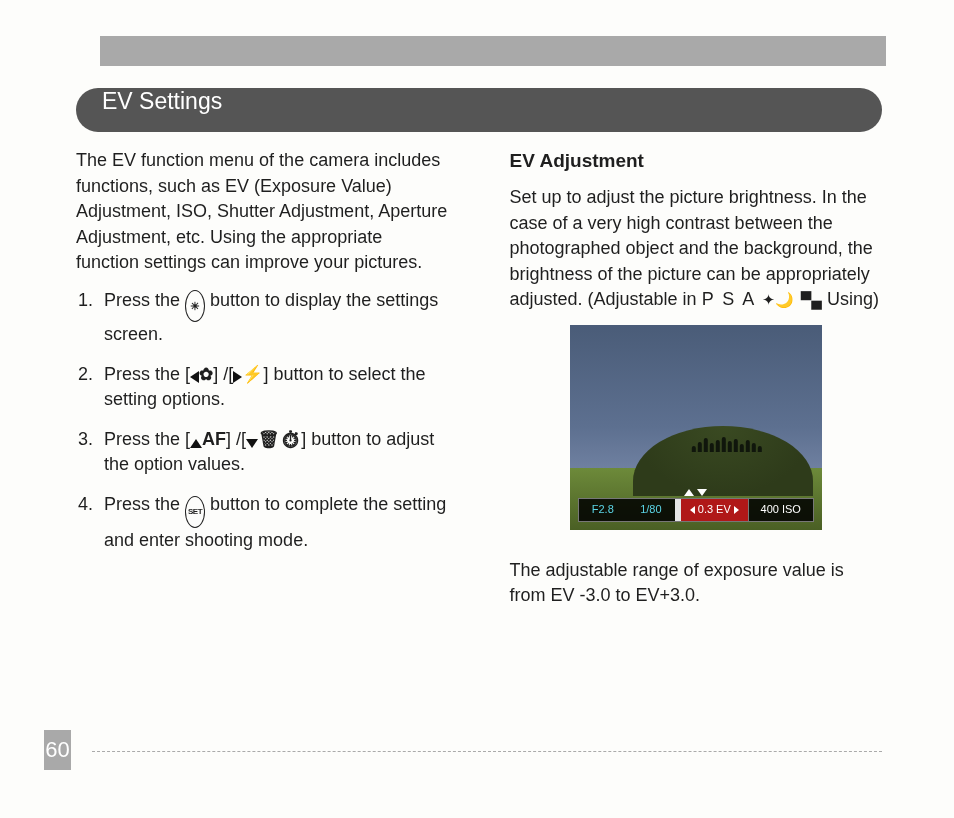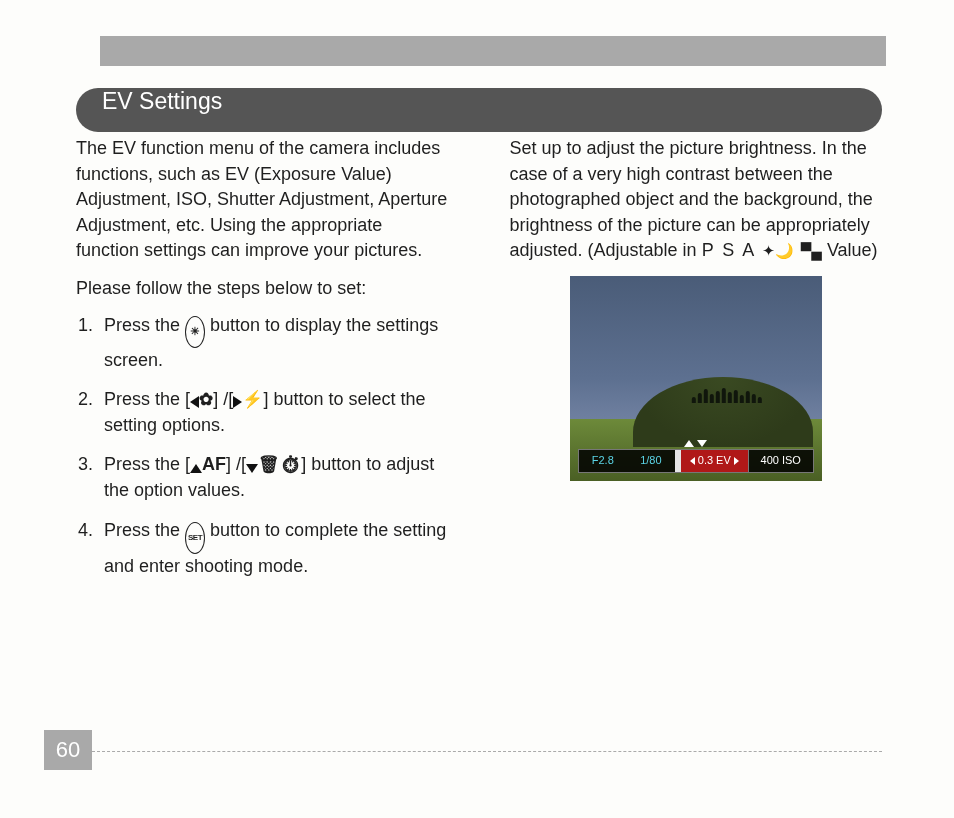--- a/index.html
+++ b/index.html
@@ -32,21 +32,21 @@
     align-items: flex-start;
     padding-left: 26px;
   }
   .section-header span {
     color: #fff;
     font-size: 23px;
     font-weight: 400;
   }
   .content {
     position: absolute;
-    top: 136px;
+    top: 148px;
     left: 76px;
     right: 72px;
     display: flex;
     gap: 61px;
   }
   .col {
     flex: 1;
     font-size: 18px;
     line-height: 1.42;
     color: #1f1f1f;
@@ -168,21 +168,21 @@
   }
   .preview .ud .u{ border-bottom:7px solid #fff;}
   .preview .ud .d{ border-top:7px solid #fff;}
 
   .below-preview { margin-top: 28px; }
 
   
   .page-num {
     position:absolute;
     left:44px; bottom:48px;
-    width:48px; height:40px;
+    width:27px; height:40px;
     background:#a9a9a9;
     color:#fff;
     display:flex; align-items:center; justify-content:center;
     font-size:22px;
   }
   .foot-rule{
     position:absolute;
     left:92px; right:72px; bottom:66px;
     height:1px;
     border-top:1px dashed #aaa;
@@ -194,21 +194,20 @@
 <div class="top-bar"></div>
 
 <div class="section-header">
   <span>EV Settings</span>
 </div>
 
 <div class="content">
 
   <div class="col left">
     <p>The EV function menu of the camera includes functions, such as EV (Exposure Value) Adjustment, ISO, Shutter Adjustment, Aperture Adjustment, etc. Using the appropriate function settings can improve your pictures.</p>
-    <p>Please follow the steps below to set:</p>
     <ol>
       <li>
         <span>Press the </span>
         <span class="circ ev"></span>
         <span> button to display the settings screen.</span>
       </li>
       <li>
         <span>Press the [</span><span class="ic tri-l"></span><span class="glyph">✿</span><span>] /[</span><span class="ic tri-r"></span><span class="glyph">⚡</span><span>] button to select the setting options.</span>
       </li>
       <li>
@@ -218,22 +217,23 @@
         <span>Press the </span>
         <span class="circ set">
             <span>SET</span>
           </span>
         <span> button to complete the setting and enter shooting mode.</span>
       </li>
     </ol>
   </div>
 
   <div class="col right">
+    <h3>EV Adjustment</h3>
     <p>
-      <span>Set up to adjust the picture brightness. In the case of a very high contrast between the photographed object and the background, the brightness of the picture can be appropriately adjusted. (Adjustable in </span><span class="modes"><span>P S A</span> <span class="m-icon">✦🌙</span> <span class="m-icon">▀▄</span></span><span> Value)</span>
+      <span>Set up to adjust the picture brightness. In the case of a very high contrast between the photographed object and the background, the brightness of the picture can be appropriately adjusted. (Adjustable in </span><span class="modes"><span>P S A</span> <span class="m-icon">✦🌙</span> <span class="m-icon">▀▄</span></span><span> Using)</span>
     </p>
 
     <div class="preview">
       <div class="sky"></div>
       <div class="field"></div>
       <div class="hill"></div>
       <div class="treeline">
         <i style="height:6px"></i>
           <i style="height:10px"></i>
           <i style="height:14px"></i>
@@ -256,17 +256,18 @@
         <div class="cell s">1/80</div>
         <div class="cell ev">
           <span class="stri l"></span>
           <span>0.3 EV</span>
           <span class="stri r"></span>
         </div>
         <div class="cell iso">400 ISO</div>
       </div>
     </div>
 
+    <p class="below-preview">The adjustable range of exposure value is from EV -3.0 to EV+3.0.</p>
   </div>
 </div>
 
 <div class="foot-rule"></div>
 <div class="page-num">60</div>
 
 </body></html>

